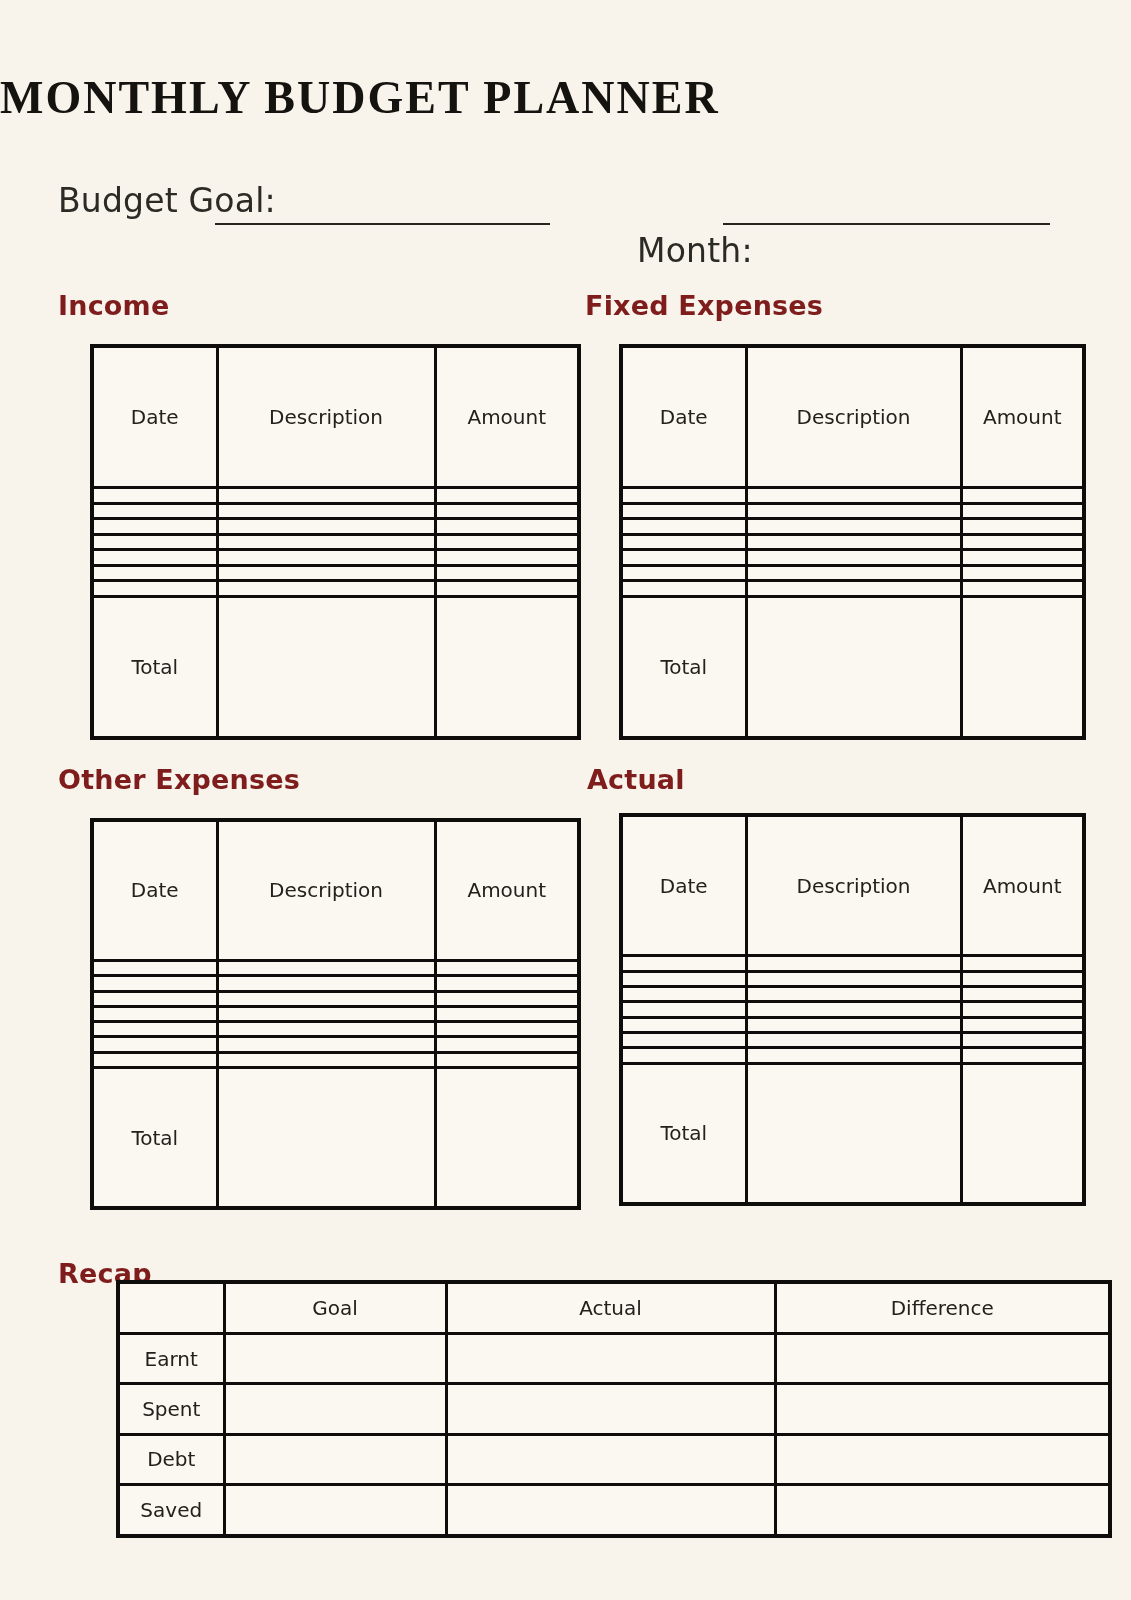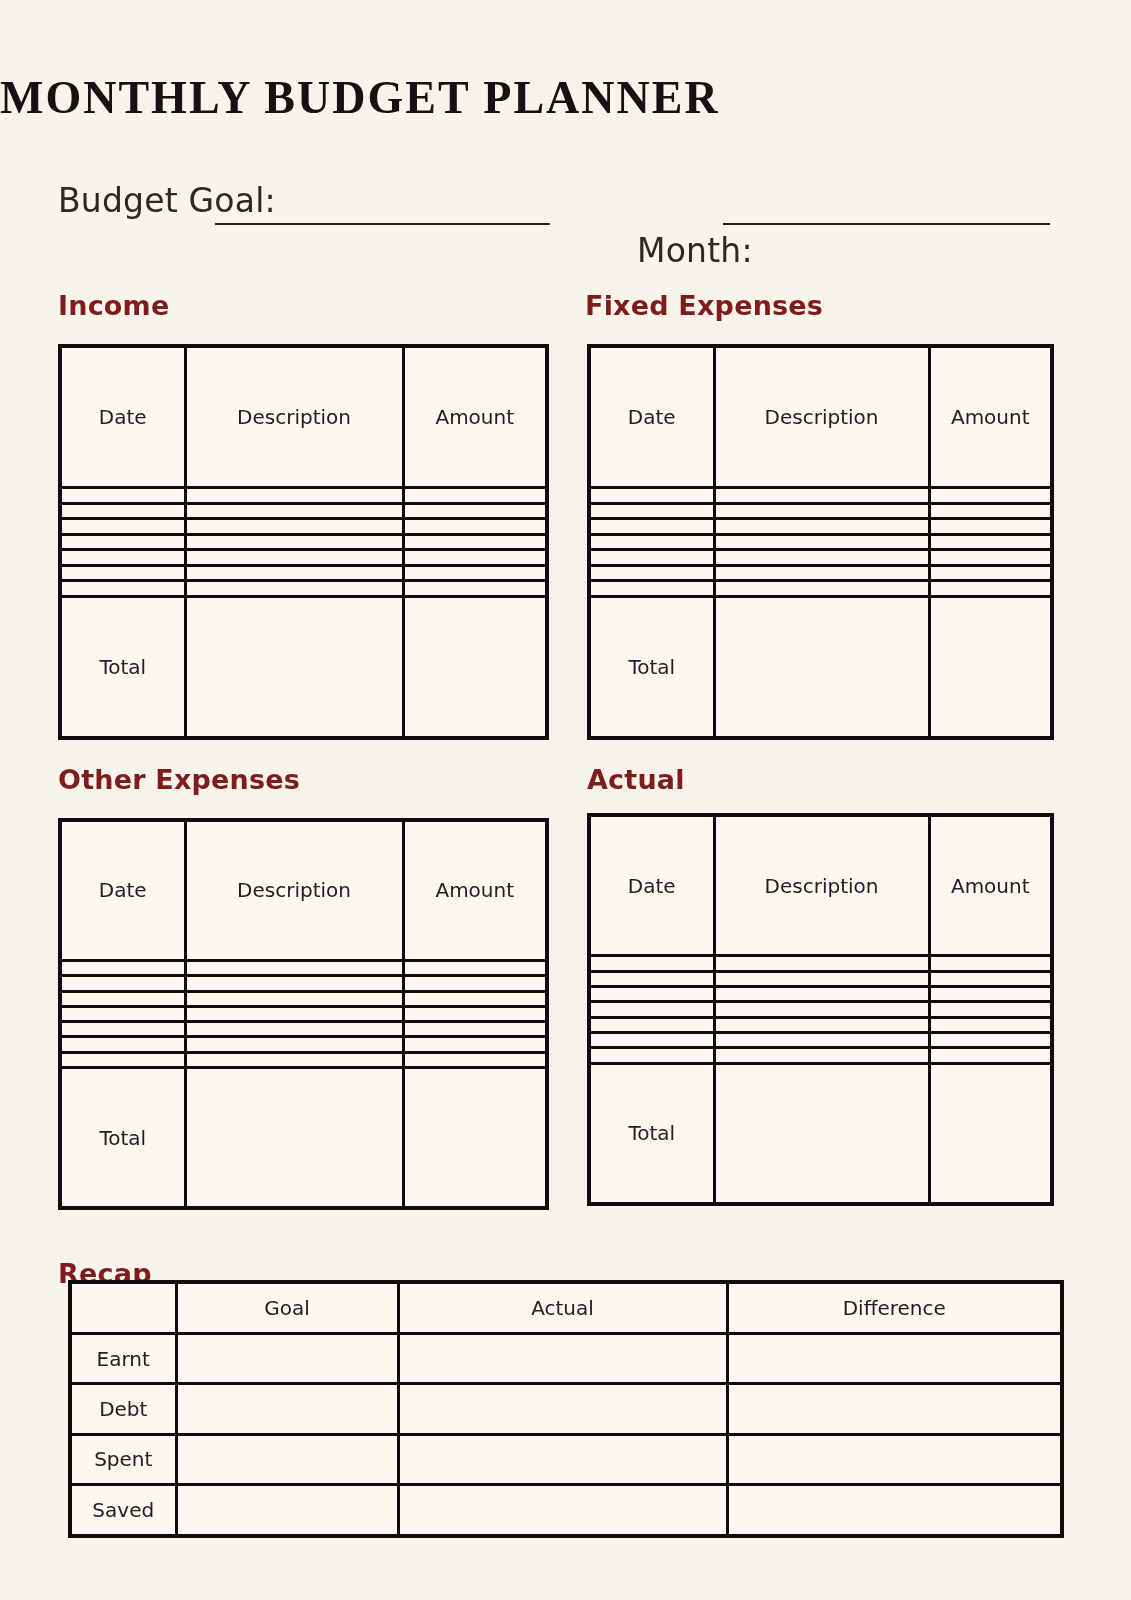--- a/index.html
+++ b/index.html
@@ -20,21 +20,21 @@
     position:absolute; font-size:33px; font-weight:400;
     color:#2c2a25; line-height:34px; letter-spacing:0.2px;
   }
   .fill-line {
     position:absolute; height:0; border-top:2px solid #26241f;
   }
   .section-title {
     position:absolute; font-size:27px; font-weight:700;
     color:#7f1d1d; line-height:32px; letter-spacing:0.2px;
   }
-  .tbl-wrap { position:absolute; }
+  .tbl-wrap { position:absolute;margin-left:32px; }
   table {
     border-collapse:collapse; table-layout:fixed;
     width:100%; height:100%;
     border:4px solid #0e0d0b;
   }
   td, th {
     border:3px solid #0e0d0b;
     background:#fbf8f1;
     text-align:center; vertical-align:middle;
     font-weight:400; font-size:20px; color:#23211d;
@@ -282,21 +282,21 @@
       <tr>
         <td>Total</td>
         <td></td>
             <td></td>
       </tr>
     </tbody>
       </table>
   </div>
 
   <div class="section-title" style="left:58px; top:1230px;margin-top:28px;">Recap</div>
-  <div class="tbl-wrap recap" style="left:42px; top:1280px; width:976px; height:258px;padding-left:26px;">
+  <div class="tbl-wrap recap" style="left:58px; top:1280px; width:976px; height:258px;padding-left:26px;">
     <table>
       <colgroup>
           <col style="width:106px">
           <col style="width:222px">
           <col style="width:329px">
           <col style="width:335px">
         </colgroup>
       <tbody>
           <tr>
         <th></th>
@@ -304,32 +304,32 @@
         <th>Actual</th>
         <th>Difference</th>
       </tr>
       <tr>
         <td class="row-label">Earnt</td>
         <td></td>
             <td></td>
             <td></td>
       </tr>
       <tr>
+        <td class="row-label">Spent</td>
+        <td></td>
+            <td></td>
+            <td></td>
+      </tr>
+      <tr>
         <td class="row-label">Debt</td>
         <td></td>
             <td></td>
             <td></td>
       </tr>
       <tr>
-        <td class="row-label">Spent</td>
-        <td></td>
-            <td></td>
-            <td></td>
-      </tr>
-      <tr>
         <td class="row-label">Saved</td>
         <td></td>
             <td></td>
             <td></td>
       </tr>
     </tbody>
       </table>
   </div>
 
 </div>

